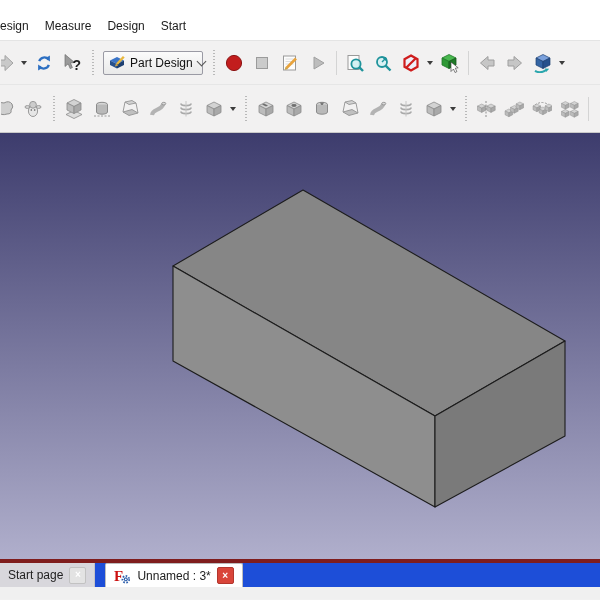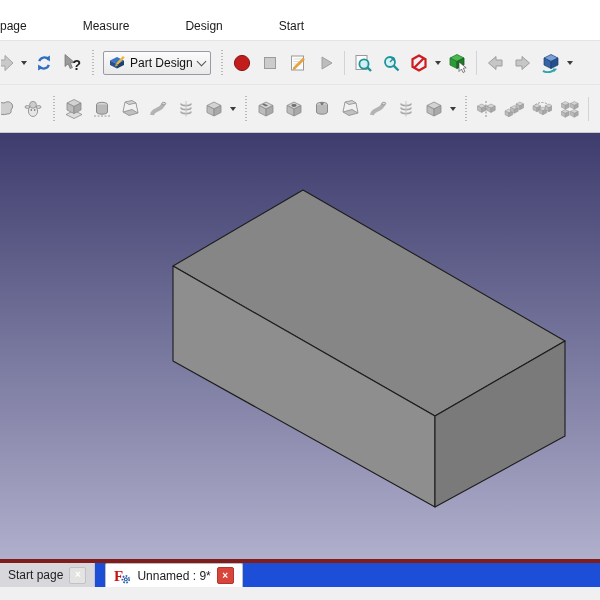--- a/index.html
+++ b/index.html
@@ -8,21 +8,21 @@
     font-family:"Liberation Sans", sans-serif;
     background:#f1f1f1;
     -webkit-font-smoothing:antialiased;
   }
   
   .menubar{
     height:41px;background:#ffffff;border-bottom:1px solid #e4e4e4;
     display:flex;align-items:flex-end;padding:0 0 4px 0;box-sizing:border-box;
   }
   .menu-item{
-    font-size:12px;color:#1b1b1b;padding:3px 8px;white-space:nowrap;cursor:default;margin-left:40px;
+    font-size:12px;color:#1b1b1b;padding:3px 8px;white-space:nowrap;cursor:default;
   }
   .menu-item:first-child{padding-left:1px;margin-left:-1px;}
   
   .toolbar{
     display:flex;align-items:center;background:#f2f1f1;box-sizing:border-box;
     white-space:nowrap;
   }
   .toolbar.row1{height:44px;border-bottom:1px solid #e6e6e6;padding-left:0;}
   .toolbar.row2{height:48px;border-bottom:1px solid #c9c9c9;}
   .tb-btn{
@@ -38,21 +38,21 @@
     width:5px;height:26px;margin:0 4px;flex:0 0 auto;
     background:repeating-linear-gradient(to bottom,#b9b9b9 0 1px,rgba(0,0,0,0) 1px 3px);
     background-size:2px 100%;background-repeat:no-repeat;background-position:center;
   }
   .sep{width:1px;height:24px;background:#d4d4d4;margin:0 4px;flex:0 0 auto;}
   .caret{
     width:0;height:0;border-left:3.5px solid transparent;border-right:3.5px solid transparent;
     border-top:4px solid #3c3c3c;margin:0 3px 0 2px;flex:0 0 auto;
   }
   .combo{
-    height:24px;width:108px;display:flex;align-items:center;gap:5px;
+    height:24px;width:100px;display:flex;align-items:center;gap:5px;
     background:linear-gradient(#fbfbfb,#e9e9e9);
     border:1px solid #9a9aa4;border-radius:2px;margin:0 4px;padding:0 5px;
     box-sizing:border-box;flex:0 0 auto;
   }
   .combo .combo-label{font-size:12px;color:#111;flex:1;}
   .chev{
     width:6px;height:6px;border-right:1.4px solid #555;border-bottom:1.4px solid #555;
     transform:rotate(45deg);margin-top:-3px;flex:0 0 auto;
   }
   
@@ -75,21 +75,21 @@
   }
   .tclose.gray{background:#e3e3e3;border:1px solid #c2c2c2;color:#ffffff;}
   .tclose.red{background:#d9453a;border:1px solid #b3362d;color:#ffffff;}
   .doc-icon{width:17px;height:16px;display:inline-block;}
   .bottomstrip{height:12px;background:#f0f0f0;}
 </style>
 </head>
 <body>
 
 <div class="menubar">
-  <span class="menu-item">page</span>
+  <span class="menu-item">esign</span>
   <span class="menu-item">Measure</span>
   <span class="menu-item">Design</span>
   <span class="menu-item">Start</span>
 </div>
 
 <div class="toolbar row1" id="toolbar-standard">
     <div class="tb-group">
       <button class="tb-btn cut-left" aria-disabled="true">
         <svg width="20" height="20" viewBox="0 0 20 20">
           <path d="M2,7 h8 v-4.5 l8,7.5 -8,7.5 v-4.5 h-8 z" fill="#c9c9c9" stroke="#a3a3a3"></path>
@@ -497,17 +497,17 @@
   </div>
   <div class="tab active">
     <span class="doc-icon">
       <svg width="17" height="16" viewBox="0 0 17 16">
         <text x="0" y="13" font-size="15" font-weight="bold" fill="#cc1111" font-family="Liberation Serif, serif">F</text>
         <circle cx="11.8" cy="11.3" r="3.4" fill="none" stroke="#2a5caa" stroke-width="1.7" stroke-dasharray="1.6 1.5"></circle>
         <circle cx="11.8" cy="11.3" r="2" fill="#2a5caa"></circle>
         <circle cx="11.8" cy="11.3" r="0.9" fill="#ffffff"></circle>
       </svg>
     </span>
-    <span>Unnamed : 9*</span>
+    <span>Unnamed : 3*</span>
     <span class="tclose red">×</span>
   </div>
 </div>
 <div class="bottomstrip"></div>
 
 </body></html>

